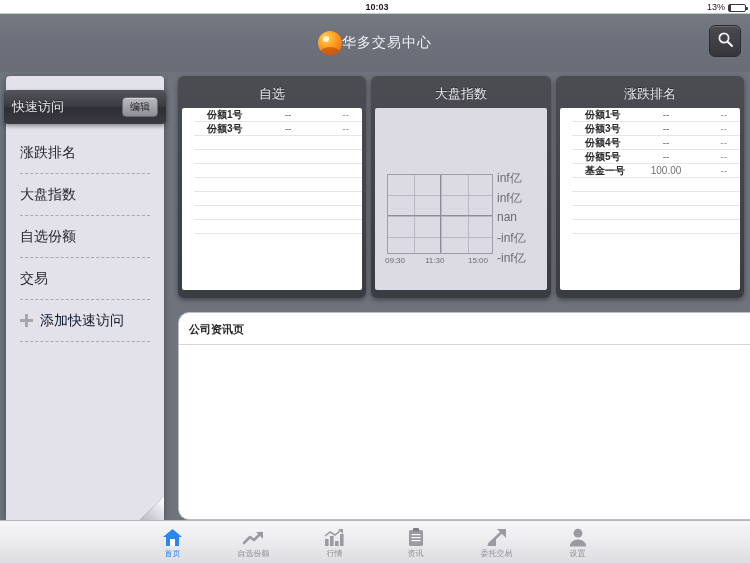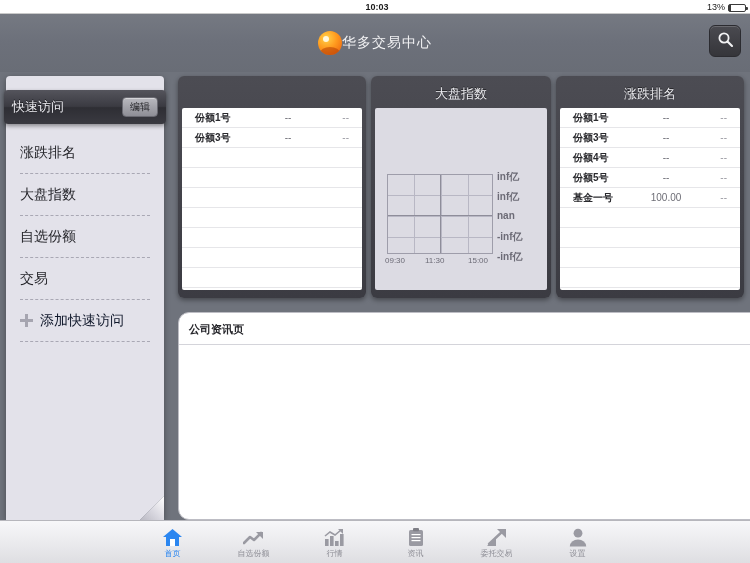--- a/index.html
+++ b/index.html
@@ -126,44 +126,43 @@
   .panel-head {
     height: 28px; display: flex; align-items: center; justify-content: center;
     color: #ececf0; font-size: 13px; text-shadow: 0 -1px 0 rgba(0,0,0,.6);
   }
   .panel-body {
     position: absolute; left: 4px; right: 4px; top: 32px; bottom: 8px;
     background: #ffffff; border-radius: 2px; overflow: hidden;
   }
   .panel-body.chartbg { background: #dcdbe3; }
   .row {
-    display: flex; align-items: center; height: 20px;
+    display: flex; align-items: center; height: 14px;
     border-bottom: 1px solid #e6e6e9;
-    font-size: 10px; color: #2a2a2e; padding: 0 13px;
+    font-size: 10px; color: #2a2a2e; padding: 0 13px; margin-left: 12px;
   }
   .row .nm { flex: 1; font-weight: bold; }
   .row .v1 { width: 46px; text-align: center; color: #6e6e76; }
   .row .v2 { width: 38px; text-align: right; color: #9a9aa2; }
   .row.empty { color: transparent; }
 
   
   .chart-wrap { position: absolute; left: 0; top: 0; right: 0; bottom: 0; }
   .plot {
     position: absolute; left: 12px; top: 66px; width: 106px; height: 80px;
     border: 1px solid #9e9daa;
     background:
       repeating-linear-gradient(90deg, transparent 0 26px, #b8b7c4 26px 27px),
       repeating-linear-gradient(180deg, transparent 0 20px, #b8b7c4 20px 21px);
   }
   .plot .vmid { position: absolute; left: 52px; top: 0; width: 1px; height: 100%; background: #8e8d9a; }
   .plot .hmid { position: absolute; top: 40px; left: 0; height: 1px; width: 100%; background: #8e8d9a; }
   .ylab {
-    position: absolute; left: 122px; font-size: 10px; color: #6c6b76;
+    position: absolute; left: 122px; font-size: 12px; color: #6c6b76;
     white-space: nowrap;
-    font-weight: bold;
   }
   .xlab {
     position: absolute; top: 148px; font-size: 8px; color: #6c6b76; white-space: nowrap;
   }
 
   
   .news {
     position: absolute; left: 178px; top: 312px; width: 638px; height: 208px;
     background: #ffffff; border: 1px solid #bdbdc4; border-radius: 11px;
   }
@@ -252,20 +251,21 @@
       <div class="sb-item add">
         <span class="plus"></span>
         <span>添加快速访问</span>
       </div>
     </div>
   </div>
 
   <div class="panels">
 
     <div class="panel p1">
+      <div class="panel-head">自选</div>
       <div class="panel-body">
         <div class="row">
           <span class="nm">份额1号</span>
           <span class="v1">--</span>
           <span class="v2">--</span>
         </div>
         <div class="row">
           <span class="nm">份额3号</span>
           <span class="v1">--</span>
           <span class="v2">--</span>

